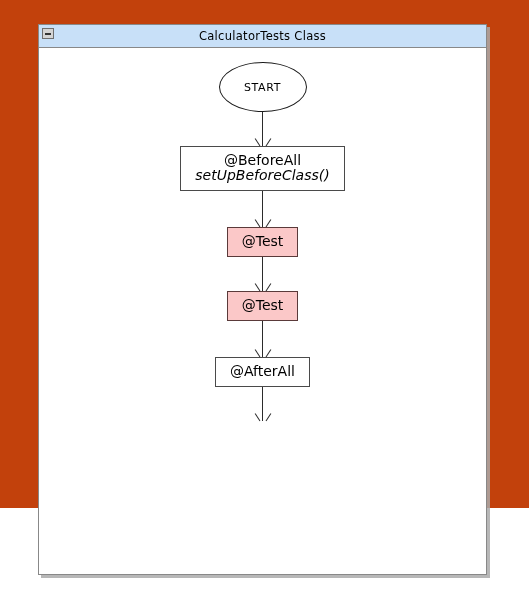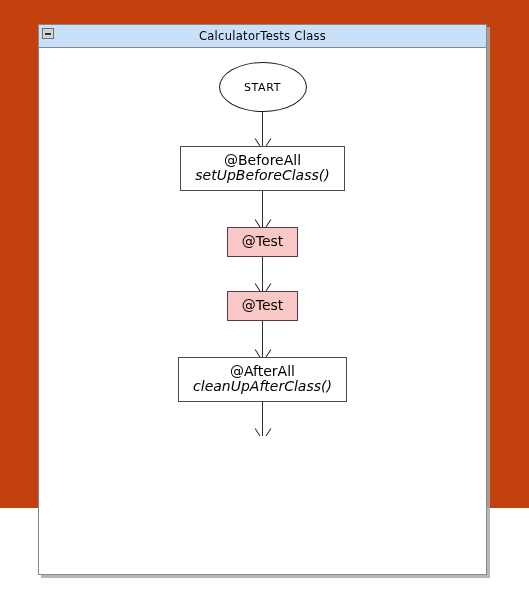--- a/index.html
+++ b/index.html
@@ -228,21 +228,20 @@
         <span class="anno">@Test</span>
       </div>
 
       <div class="connector c-test2">
         <div class="stem"></div>
         <div class="arrowhead"></div>
       </div>
 
       <div class="node-box">
         <span class="anno">@AfterAll</span>
-        <span class="method">cleanUpAfterClass()</span>
       </div>
 
       <div class="connector c-after">
         <div class="stem"></div>
         <div class="arrowhead"></div>
       </div>
 
 
     </div>
   </div>

